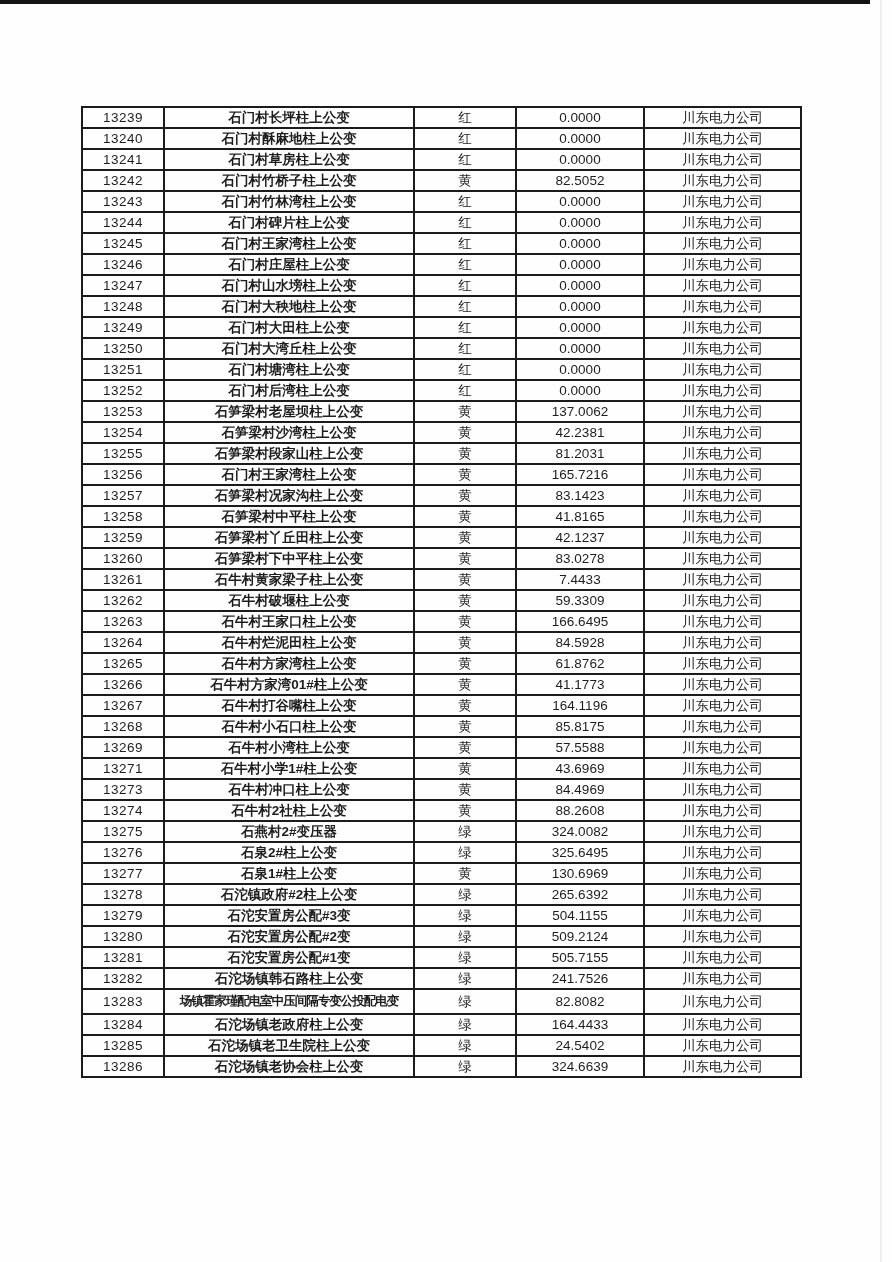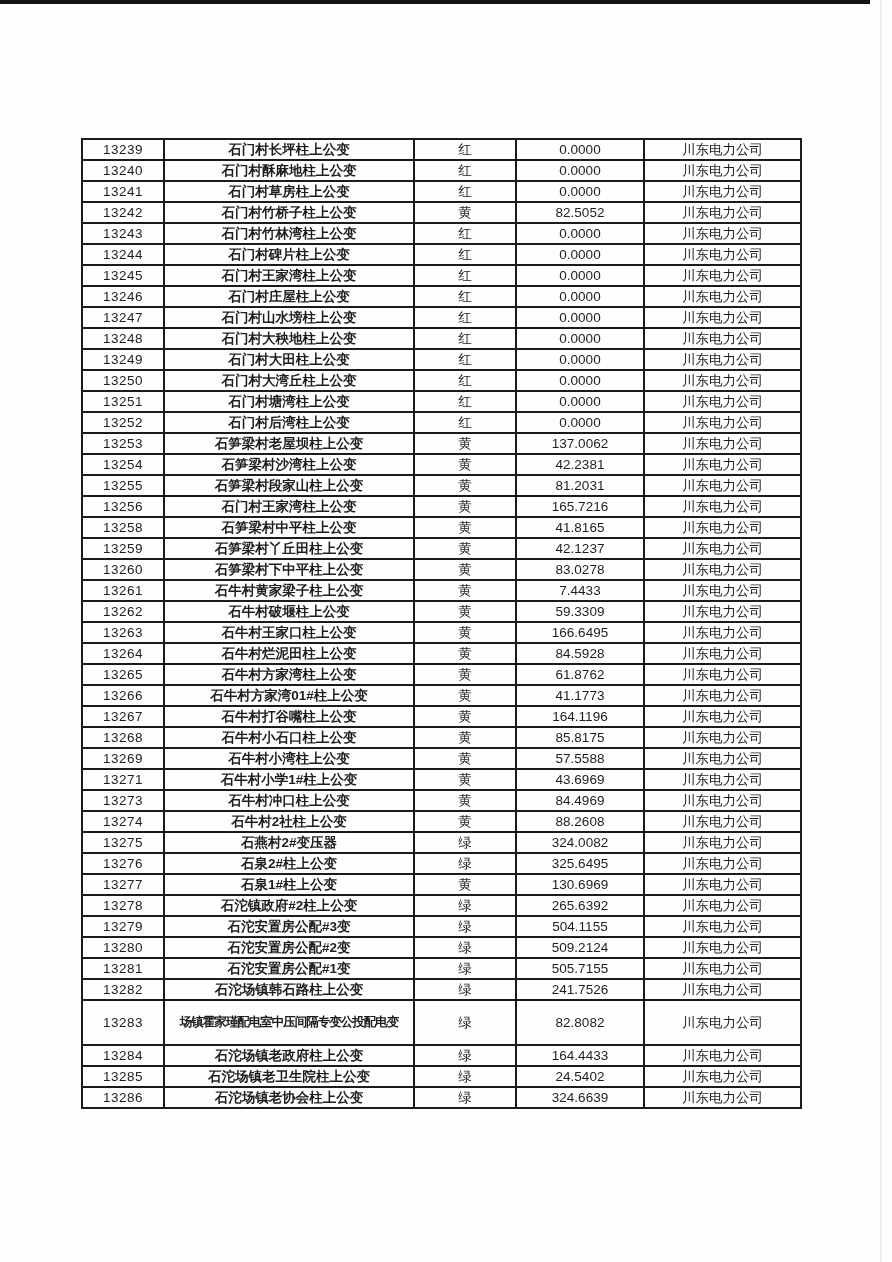--- a/index.html
+++ b/index.html
@@ -25,37 +25,36 @@
     top: 0; left: 880px;
     width: 2px; height: 1262px;
     background: #f3edf0;
   }
   table.data-table {
     position: absolute;
     left: 81px; top: 106px;
     width: 719px;
     border-collapse: collapse;
     table-layout: fixed;
-    margin-top: 32px;
   }
   table.data-table td {
     border: 2px solid #1b1b1b;
     height: 19.4px;
     line-height: 19px;
     padding: 0 2px;
     text-align: center;
     vertical-align: middle;
     color: #1d1d1d;
     font-size: 13.5px;
     white-space: nowrap;
     overflow: hidden;
   }
   td.c-id { font-size: 14px; letter-spacing: 0.5px; }
   td.c-name { font-size: 13px; font-weight: bold; }
-  td.c-name.long { font-size: 12.5px; letter-spacing: -1px; padding: 12px; }
+  td.c-name.long { font-size: 12.5px; letter-spacing: -1px; padding: 2px; }
   td.c-color { font-size: 13px; }
   td.c-value { font-size: 14px; }
   td.c-company { font-size: 13px; }
 </style>
 </head>
 <body>
 
 <div class="page">
   <div class="top-bar"></div>
   <div class="right-edge-line"></div>
@@ -189,20 +188,27 @@
           <td class="c-company">川东电力公司</td>
         </tr>
         <tr>
           <td class="c-id">13256</td>
           <td class="c-name">石门村王家湾柱上公变</td>
           <td class="c-color">黄</td>
           <td class="c-value">165.7216</td>
           <td class="c-company">川东电力公司</td>
         </tr>
         <tr>
+          <td class="c-id">13257</td>
+          <td class="c-name">石笋梁村况家沟柱上公变</td>
+          <td class="c-color">黄</td>
+          <td class="c-value">83.1423</td>
+          <td class="c-company">川东电力公司</td>
+        </tr>
+        <tr>
           <td class="c-id">13258</td>
           <td class="c-name">石笋梁村中平柱上公变</td>
           <td class="c-color">黄</td>
           <td class="c-value">41.8165</td>
           <td class="c-company">川东电力公司</td>
         </tr>
         <tr>
           <td class="c-id">13259</td>
           <td class="c-name">石笋梁村丫丘田柱上公变</td>
           <td class="c-color">黄</td>

